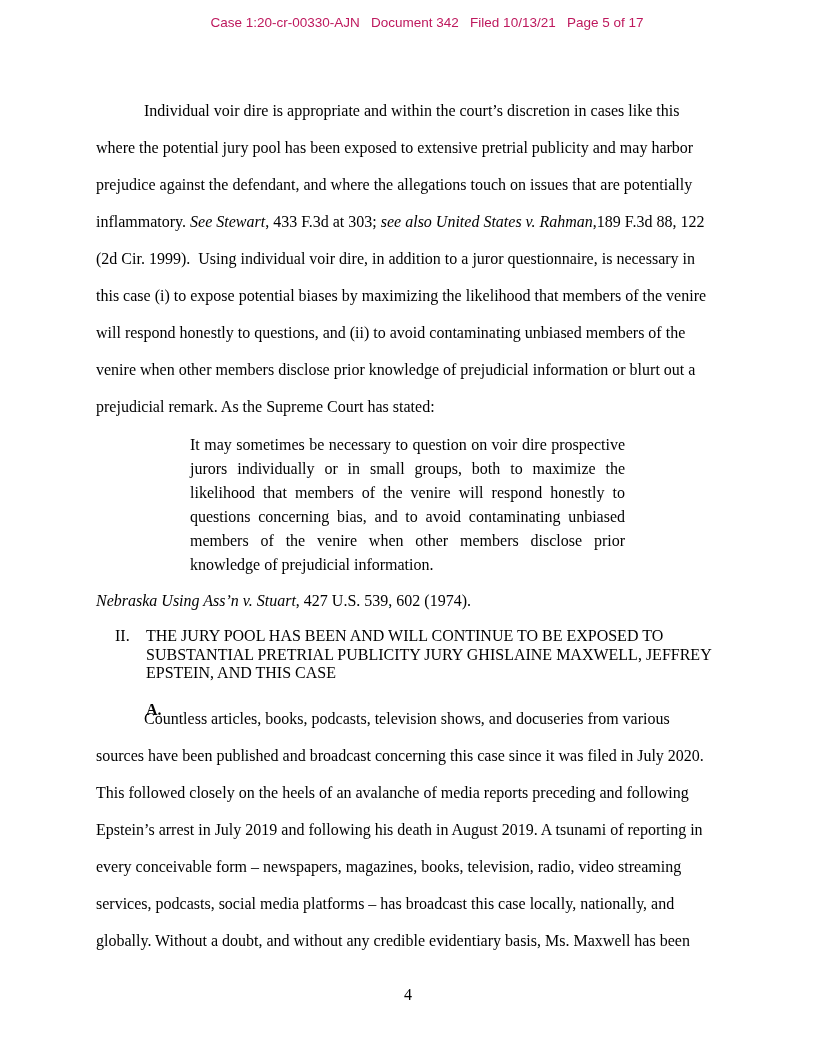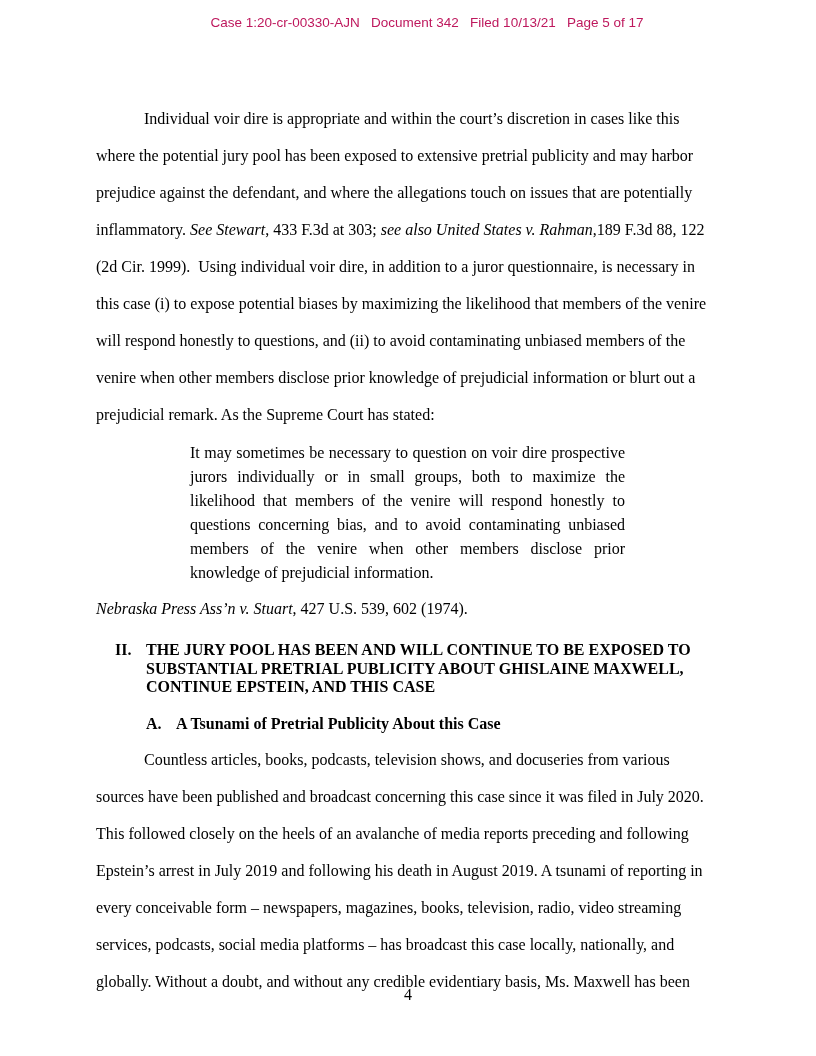--- a/index.html
+++ b/index.html
@@ -19,21 +19,21 @@
     left: 0;
     width: 100%;
     text-align: center;
     font-family: "Liberation Sans", "DejaVu Sans", sans-serif;
     font-size: 13.5px;
     white-space: pre;
   }
   .content {
     position: absolute;
     left: 96px;
-    top: 16px;
+    top: 8px;
     width: 624px;
     padding-top: 84px;
     font-size: 16px;
   }
   .para {
     margin: 0;
     line-height: 37px;
     text-align: left;
     white-space: pre-wrap;
   }
@@ -46,23 +46,23 @@
     white-space: pre-wrap;
   }
   .citation {
     margin: 14px 0 0 0;
     line-height: 19px;
     white-space: pre-wrap;
   }
   .it { font-style: italic; }
   .h2 {
     position: relative;
-    margin-top: 23px;
+    margin-top: 17px;
     padding-left: 50px;
-    font-weight: bold;
+    font-weight: normal;
     line-height: 18.5px;
   }
   .h2 .num { position: absolute; left: 19px; top: 0; }
   .hA {
     position: relative;
     margin-top: 17px;
     padding-left: 80px;
     font-weight: bold;
     line-height: 19px;
   }
@@ -83,30 +83,29 @@
 <div class="page">
 
   <div class="stamp" style="color: #be185d; padding-left: 19px;">Case 1:20-cr-00330-AJN   Document 342   Filed 10/13/21   Page 5 of 17</div>
 
   <div class="content">
 
     <p class="para indent"><span>Individual voir dire is appropriate and within the court’s discretion in cases like this where the potential jury pool has been exposed to extensive pretrial publicity and may harbor prejudice against the defendant, and where the allegations touch on issues that are potentially inflammatory. </span><span class="it">See Stewart</span><span>, 433 F.3d at 303; </span><span class="it">see also United States v. Rahman</span><span>,189 F.3d 88, 122 (2d Cir. 1999).  Using individual voir dire, in addition to a juror questionnaire, is necessary in this case (i) to expose potential biases by maximizing the likelihood that members of the venire will respond honestly to questions, and (ii) to avoid contaminating unbiased members of the venire when other members disclose prior knowledge of prejudicial information or blurt out a prejudicial remark. As the Supreme Court has stated:</span></p>
 
     <div class="quote">It may sometimes be necessary to question on voir dire prospective jurors individually or in small groups, both to maximize the likelihood that members of the venire will respond honestly to questions concerning bias, and to avoid contaminating unbiased members of the venire when other members disclose prior knowledge of prejudicial information.</div>
 
-    <p class="citation"><span class="it">Nebraska Press Ass’n v. Stuart</span><span>, 427 U.S. 539, 602 (1974).</span></p>
+    <p class="citation"><span class="it">Nebraska Using Ass’n v. Stuart</span><span>, 427 U.S. 539, 602 (1974).</span></p>
 
     <div class="h2">
       <span class="num">II.</span>
-      <span>THE JURY POOL HAS BEEN AND WILL CONTINUE TO BE EXPOSED TO SUBSTANTIAL PRETRIAL PUBLICITY ABOUT GHISLAINE MAXWELL, CONTINUE EPSTEIN, AND THIS CASE</span>
+      <span>THE JURY POOL HAS BEEN AND WILL CONTINUE TO BE EXPOSED TO SUBSTANTIAL PRETRIAL PUBLICITY JURY GHISLAINE MAXWELL, JEFFREY EPSTEIN, AND THIS CASE</span>
     </div>
 
     <div class="hA">
       <span class="num">A.</span>
-      <span>A Tsunami of Pretrial Publicity About this Case</span>
     </div>
 
     <p class="para indent p2"><span>Countless articles, books, podcasts, television shows, and docuseries from various sources have been published and broadcast concerning this case since it was filed in July 2020. This followed closely on the heels of an avalanche of media reports preceding and following Epstein’s arrest in July 2019 and following his death in August 2019. A tsunami of reporting in every conceivable form – newspapers, magazines, books, television, radio, video streaming services, podcasts, social media platforms – has broadcast this case locally, nationally, and globally. Without a doubt, and without any credible evidentiary basis, Ms. Maxwell has been</span></p>
 
   </div>
 
   <div class="footer">4</div>
 
 </div>
 

